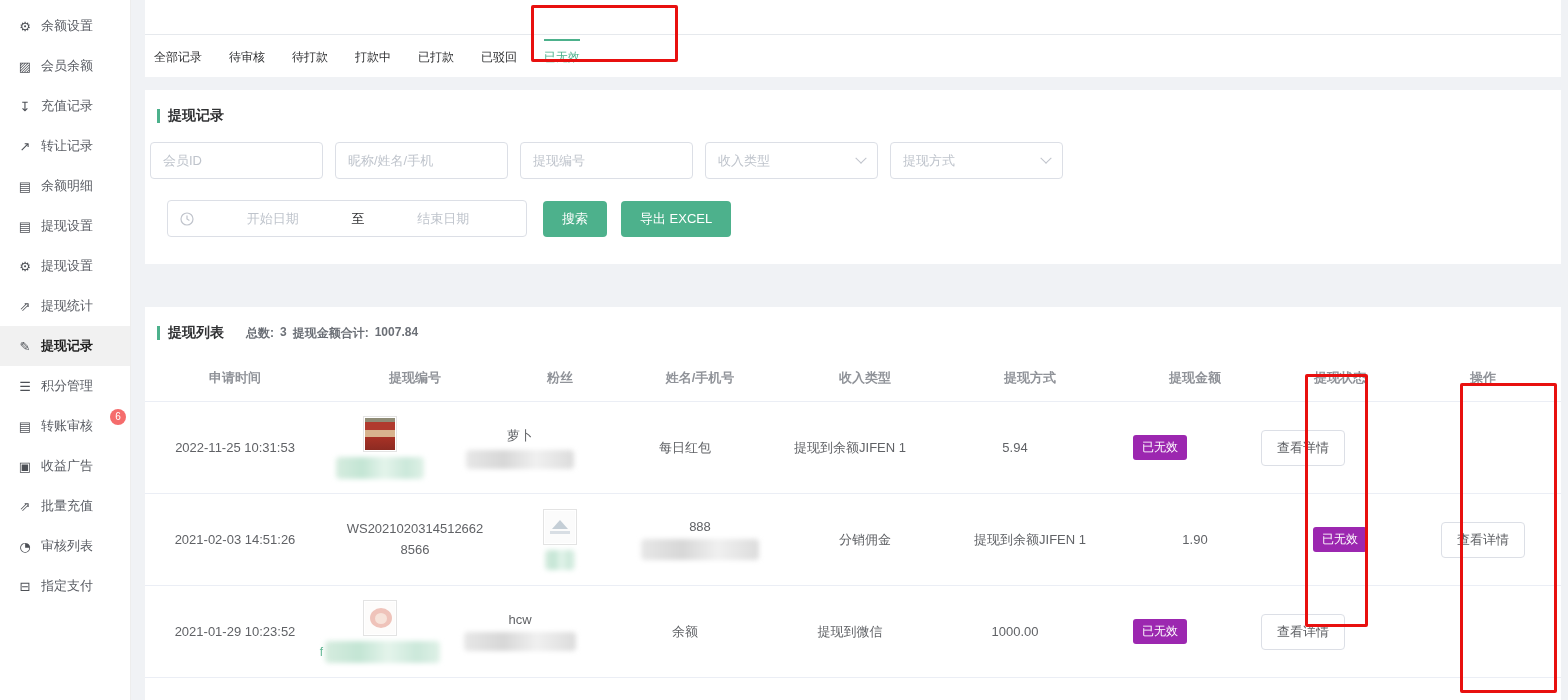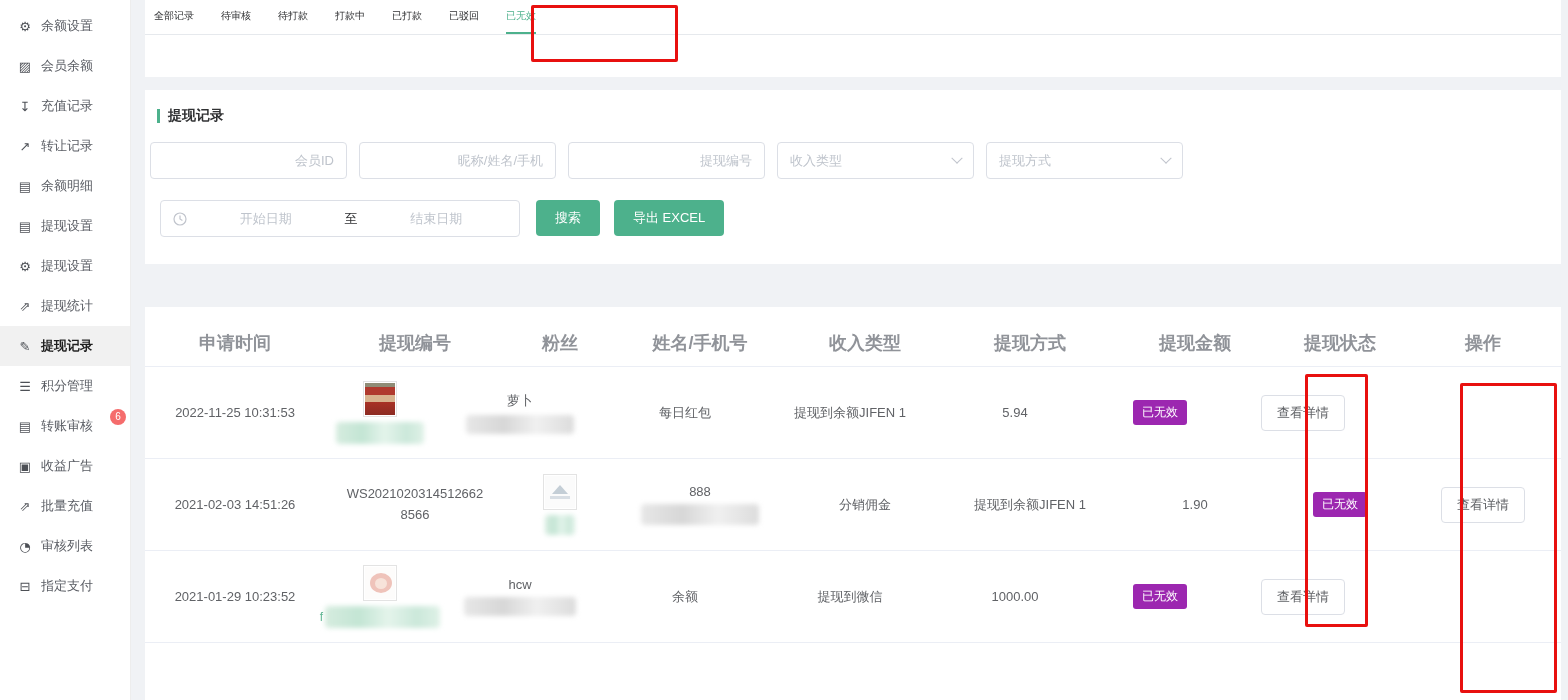--- a/index.html
+++ b/index.html
@@ -17,56 +17,56 @@
     color:#595c63; font-size:13px; cursor:pointer; position:relative; }
   .side-item.active{ background:#f1f1f1; color:#1f1f1f; font-weight:bold; }
   .side-icon{ width:16px; margin-right:8px; text-align:center; font-size:13px; color:#4d5056;
     font-family:"DejaVu Sans",sans-serif; }
   .side-badge{ position:absolute; top:3px; right:4px; min-width:16px; height:16px;
     background:#f56c6c; color:#fff; border-radius:9px; font-size:10px;
     line-height:16px; text-align:center; padding:0 4px; font-weight:normal;}
   
   .tabbar{ position:absolute; left:145px; top:0; width:1416px; height:77px; background:#fff; }
   .tabs{ display:flex; padding-left:9px; height:35px; border-bottom:1px solid #e6e9ed; }
-  .tab{ margin-right:27px; font-size:10px; color:#303133; line-height:32px;
-    position:relative; cursor:pointer; white-space:nowrap;}
+  .tab{ margin-right:27px; font-size:12px; color:#303133; line-height:32px;
+    position:relative; cursor:pointer; white-space:nowrap;margin-top:41px;}
   .tab.active{ color:#4db18c; }
   .tab.active::after{ content:""; position:absolute; left:0; right:0; bottom:0;
     height:2px; background:#4db18c; }
   .panel{ position:absolute; left:145px; background:#fff; width:1416px; }
   .panel-search{ top:90px; height:174px; }
   .panel-table{ top:307px; height:393px; }
   .panel-title{ display:flex; align-items:center; padding:17px 0 0 12px;
     font-size:14px; font-weight:bold; color:#303133; }
   .green-bar{ width:3px; height:14px; background:#4db18c; margin-right:8px; }
   .stats{ display:flex; gap:6px; margin-left:22px; font-size:12px; color:#6b6f76; font-weight:bold; }
   
   .form-row1{ position:absolute; left:5px; top:52px; display:flex; gap:12px; }
-  .form-row2{ position:absolute; left:15px; top:110px; display:flex; }
-  .inp, .sel{ width:197px; height:37px; border:1px solid #dcdfe6; border-radius:4px;
+  .form-row2{ position:absolute; left:22px; top:110px; display:flex; align-items:center; }
+  .inp, .sel{ width:173px; height:37px; border:1px solid #dcdfe6; border-radius:4px;
     background:#fff; padding:0 12px; font-size:13px; color:#333;
-    font-family:"Liberation Sans","DejaVu Sans",sans-serif;text-align:right; }
+    font-family:"Liberation Sans","DejaVu Sans",sans-serif; }
   .inp::placeholder{ color:#bfc4cc; }
   .sel{ display:flex; align-items:center; justify-content:space-between; cursor:pointer; }
   .sel .ph{ color:#bfc4cc; }
   .caret{ width:8px; height:8px; border-right:1px solid #c0c4cc; border-bottom:1px solid #c0c4cc;
     transform:rotate(45deg) translate(-2px,-2px); }
   .daterange{ width:360px; height:37px; border:1px solid #dcdfe6; border-radius:4px;
     display:flex; align-items:center; padding:0 12px; gap:8px; background:#fff; cursor:pointer;}
   .daterange .ph{ color:#bfc4cc; flex:1; text-align:center; }
   .daterange .sep{ color:#303133; }
   .btn{ height:36px; border:none; border-radius:4px; background:#4db18c; color:#fff;
     font-size:13px; padding:0 19px; cursor:pointer;
     font-family:"Liberation Sans","DejaVu Sans",sans-serif; }
   .btn-search{ margin-left:16px; }
   .btn-export{ margin-left:14px; }
   
   .thead{ display:flex; align-items:center; height:48px; margin-top:12px;
     border-bottom:1px solid #ebeef5; }
-  .th{ text-align:center; font-size:18px; font-weight:bold; color:#909399; }
+  .th{ text-align:center; font-size:13px; font-weight:bold; color:#909399; }
   .trow{ display:flex; align-items:center; height:92px; border-bottom:1px solid #ebeef5; }
   .td{ text-align:center; font-size:13px; color:#606266; }
   .c1{width:180px}.c2{width:180px}.c3{width:110px}.c4{width:170px}.c5{width:160px}
   .c6{width:170px}.c7{width:160px}.c8{width:130px}.c9{width:156px}
   .code{ white-space:pre-line; line-height:1.6; }
   .fan-cell,.name-cell{ display:flex; flex-direction:column; align-items:center; gap:5px; }
   .avatar{ width:34px; height:36px; border:1px solid #e3e3e3; background:#fff; padding:1px; }
   .avatar-inner{ width:100%; height:100%; }
   .av1{ background:linear-gradient(180deg,#8f8c76 0%,#8f8c76 12%,#b03a2e 12%,#b03a2e 38%,
         #d8b38e 38%,#d8b38e 58%,#a93226 58%,#8c2b22 100%); }
@@ -205,20 +205,30 @@
       <span class="ph">开始日期</span>
       <span class="sep">至</span>
       <span class="ph">结束日期</span>
     </div>
     <button class="btn btn-search">搜索</button>
     <button class="btn btn-export">导出 EXCEL</button>
   </div>
 </div>
 
 <div class="panel panel-table">
+  <div class="panel-title">
+    <span class="green-bar"></span>
+    <span>提现列表</span>
+    <span class="stats">
+      <span>总数:</span>
+      <span>3</span>
+      <span>提现金额合计:</span>
+      <span>1007.84</span>
+    </span>
+  </div>
 
   <div class="thead">
     <div class="th c1">申请时间</div>
     <div class="th c2">提现编号</div>
     <div class="th c3">粉丝</div>
     <div class="th c4">姓名/手机号</div>
     <div class="th c5">收入类型</div>
     <div class="th c6">提现方式</div>
     <div class="th c7">提现金额</div>
     <div class="th c8">提现状态</div>

